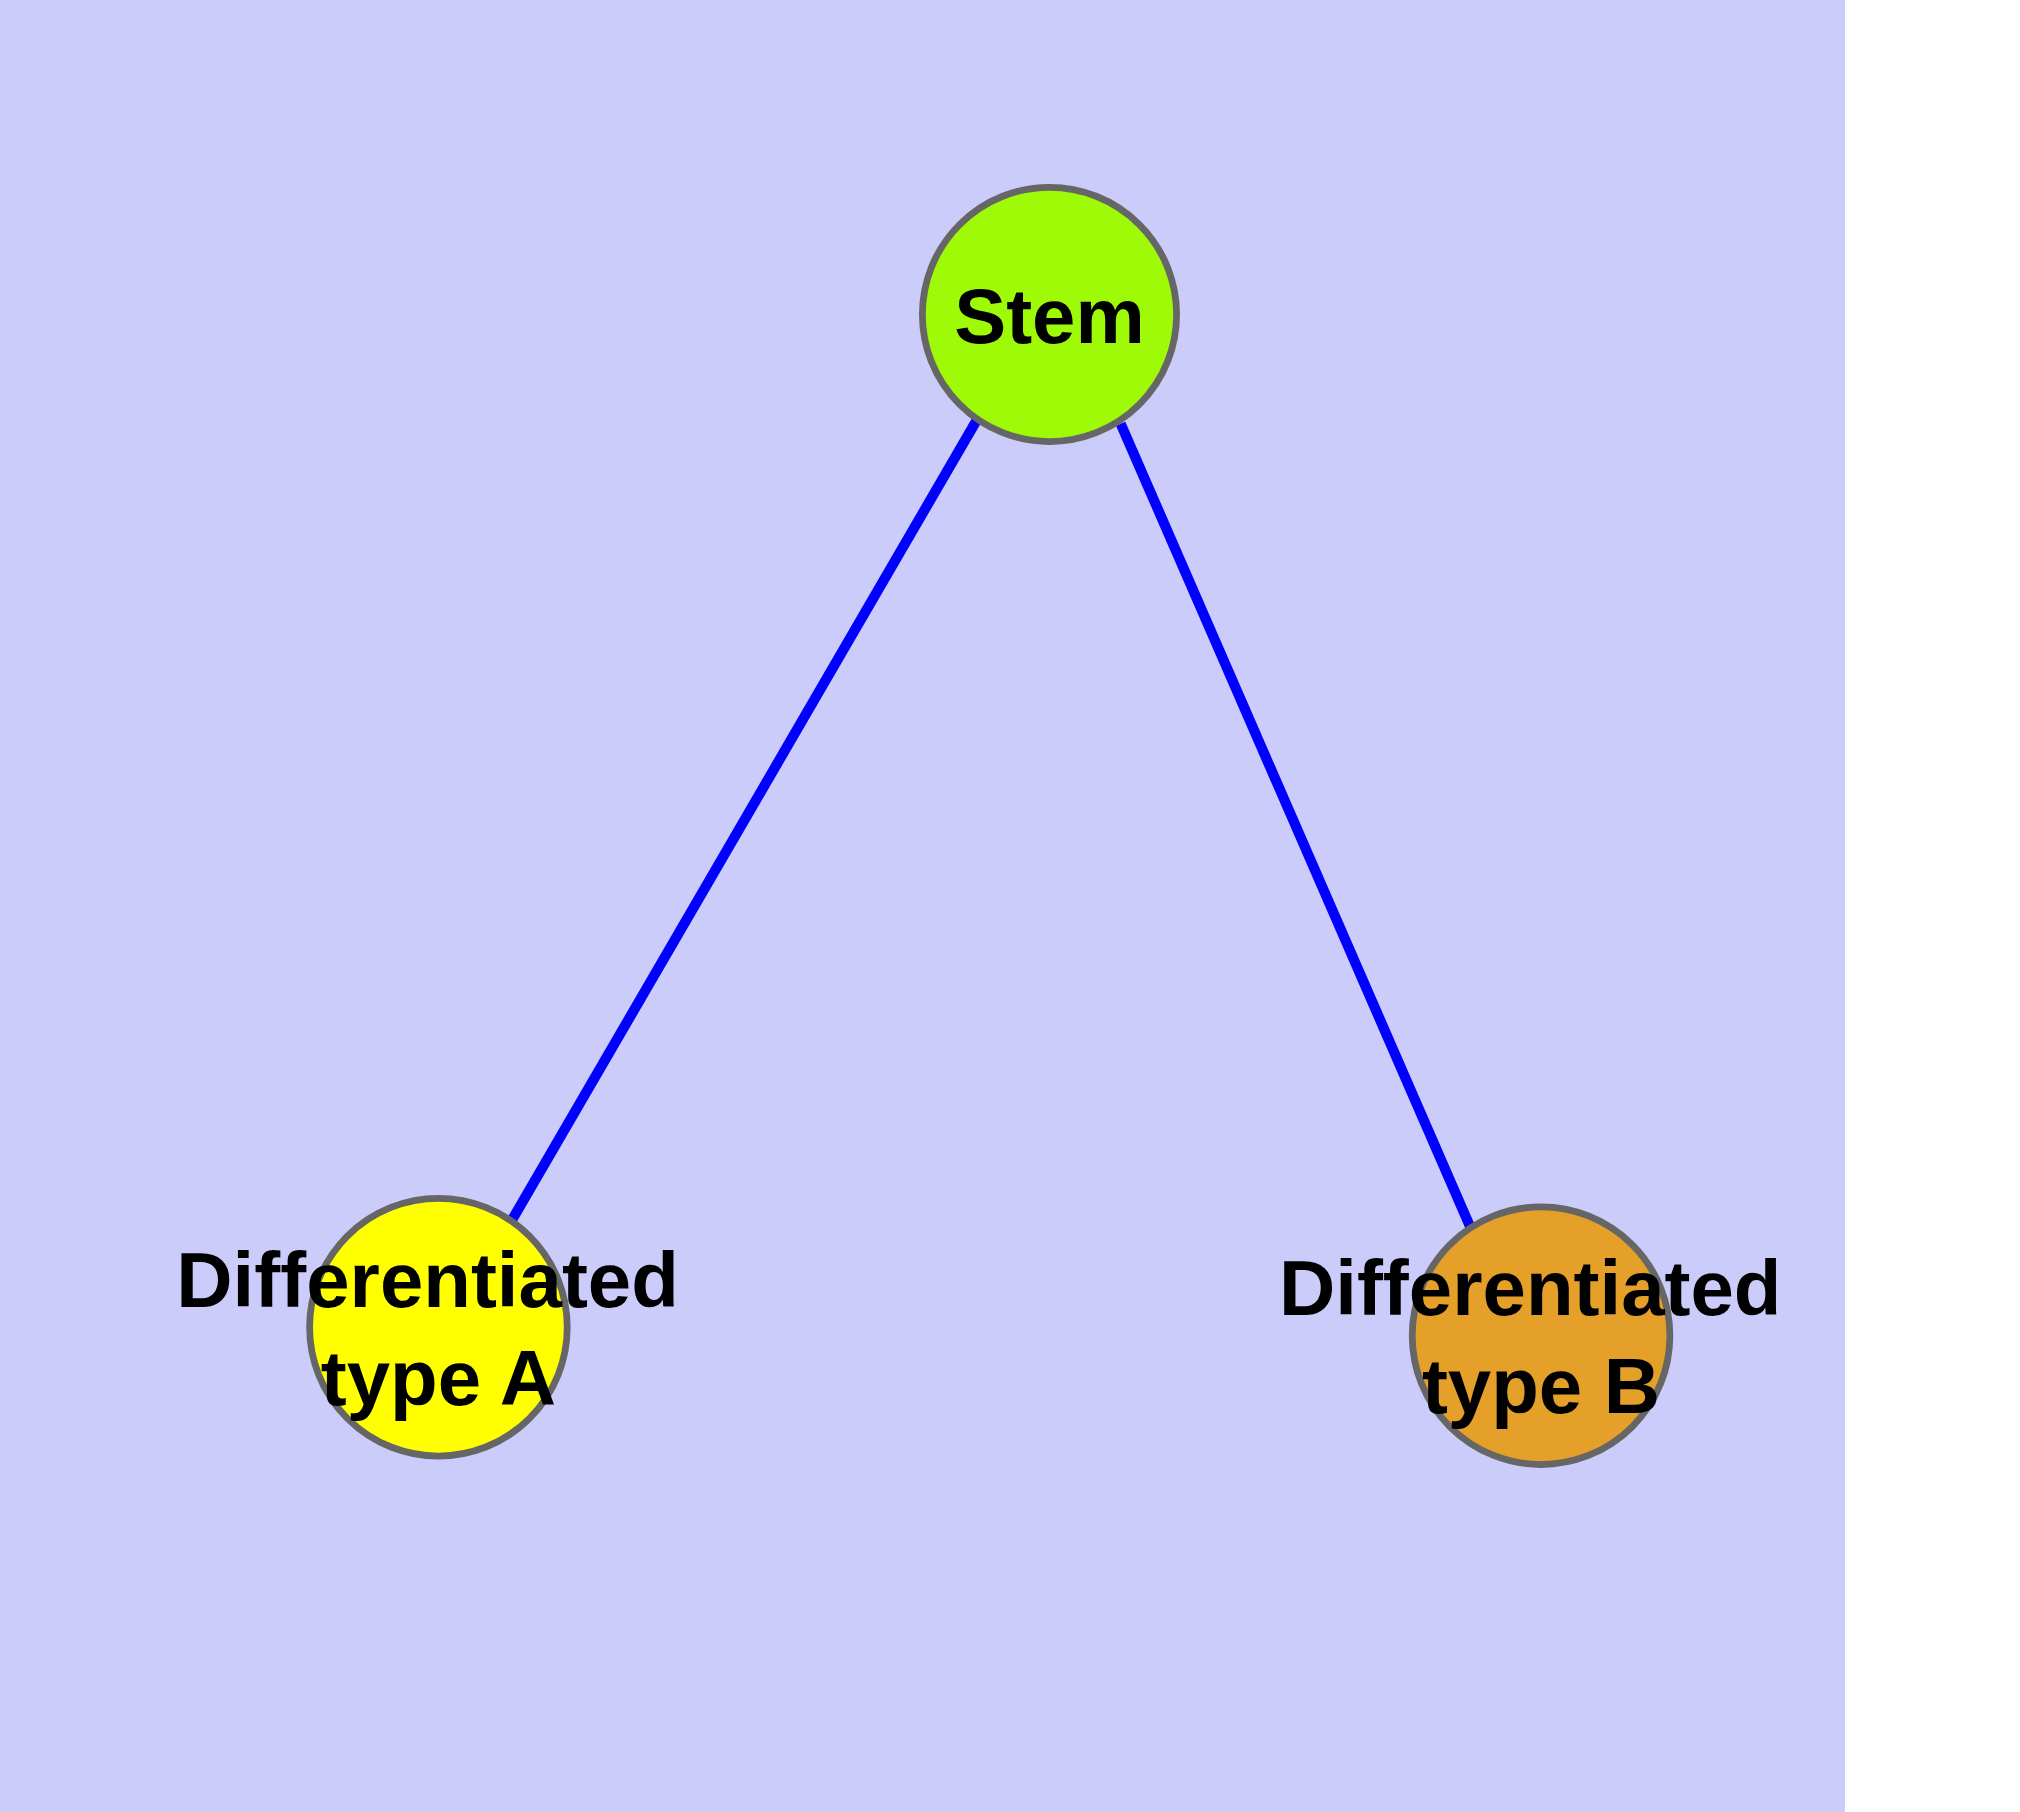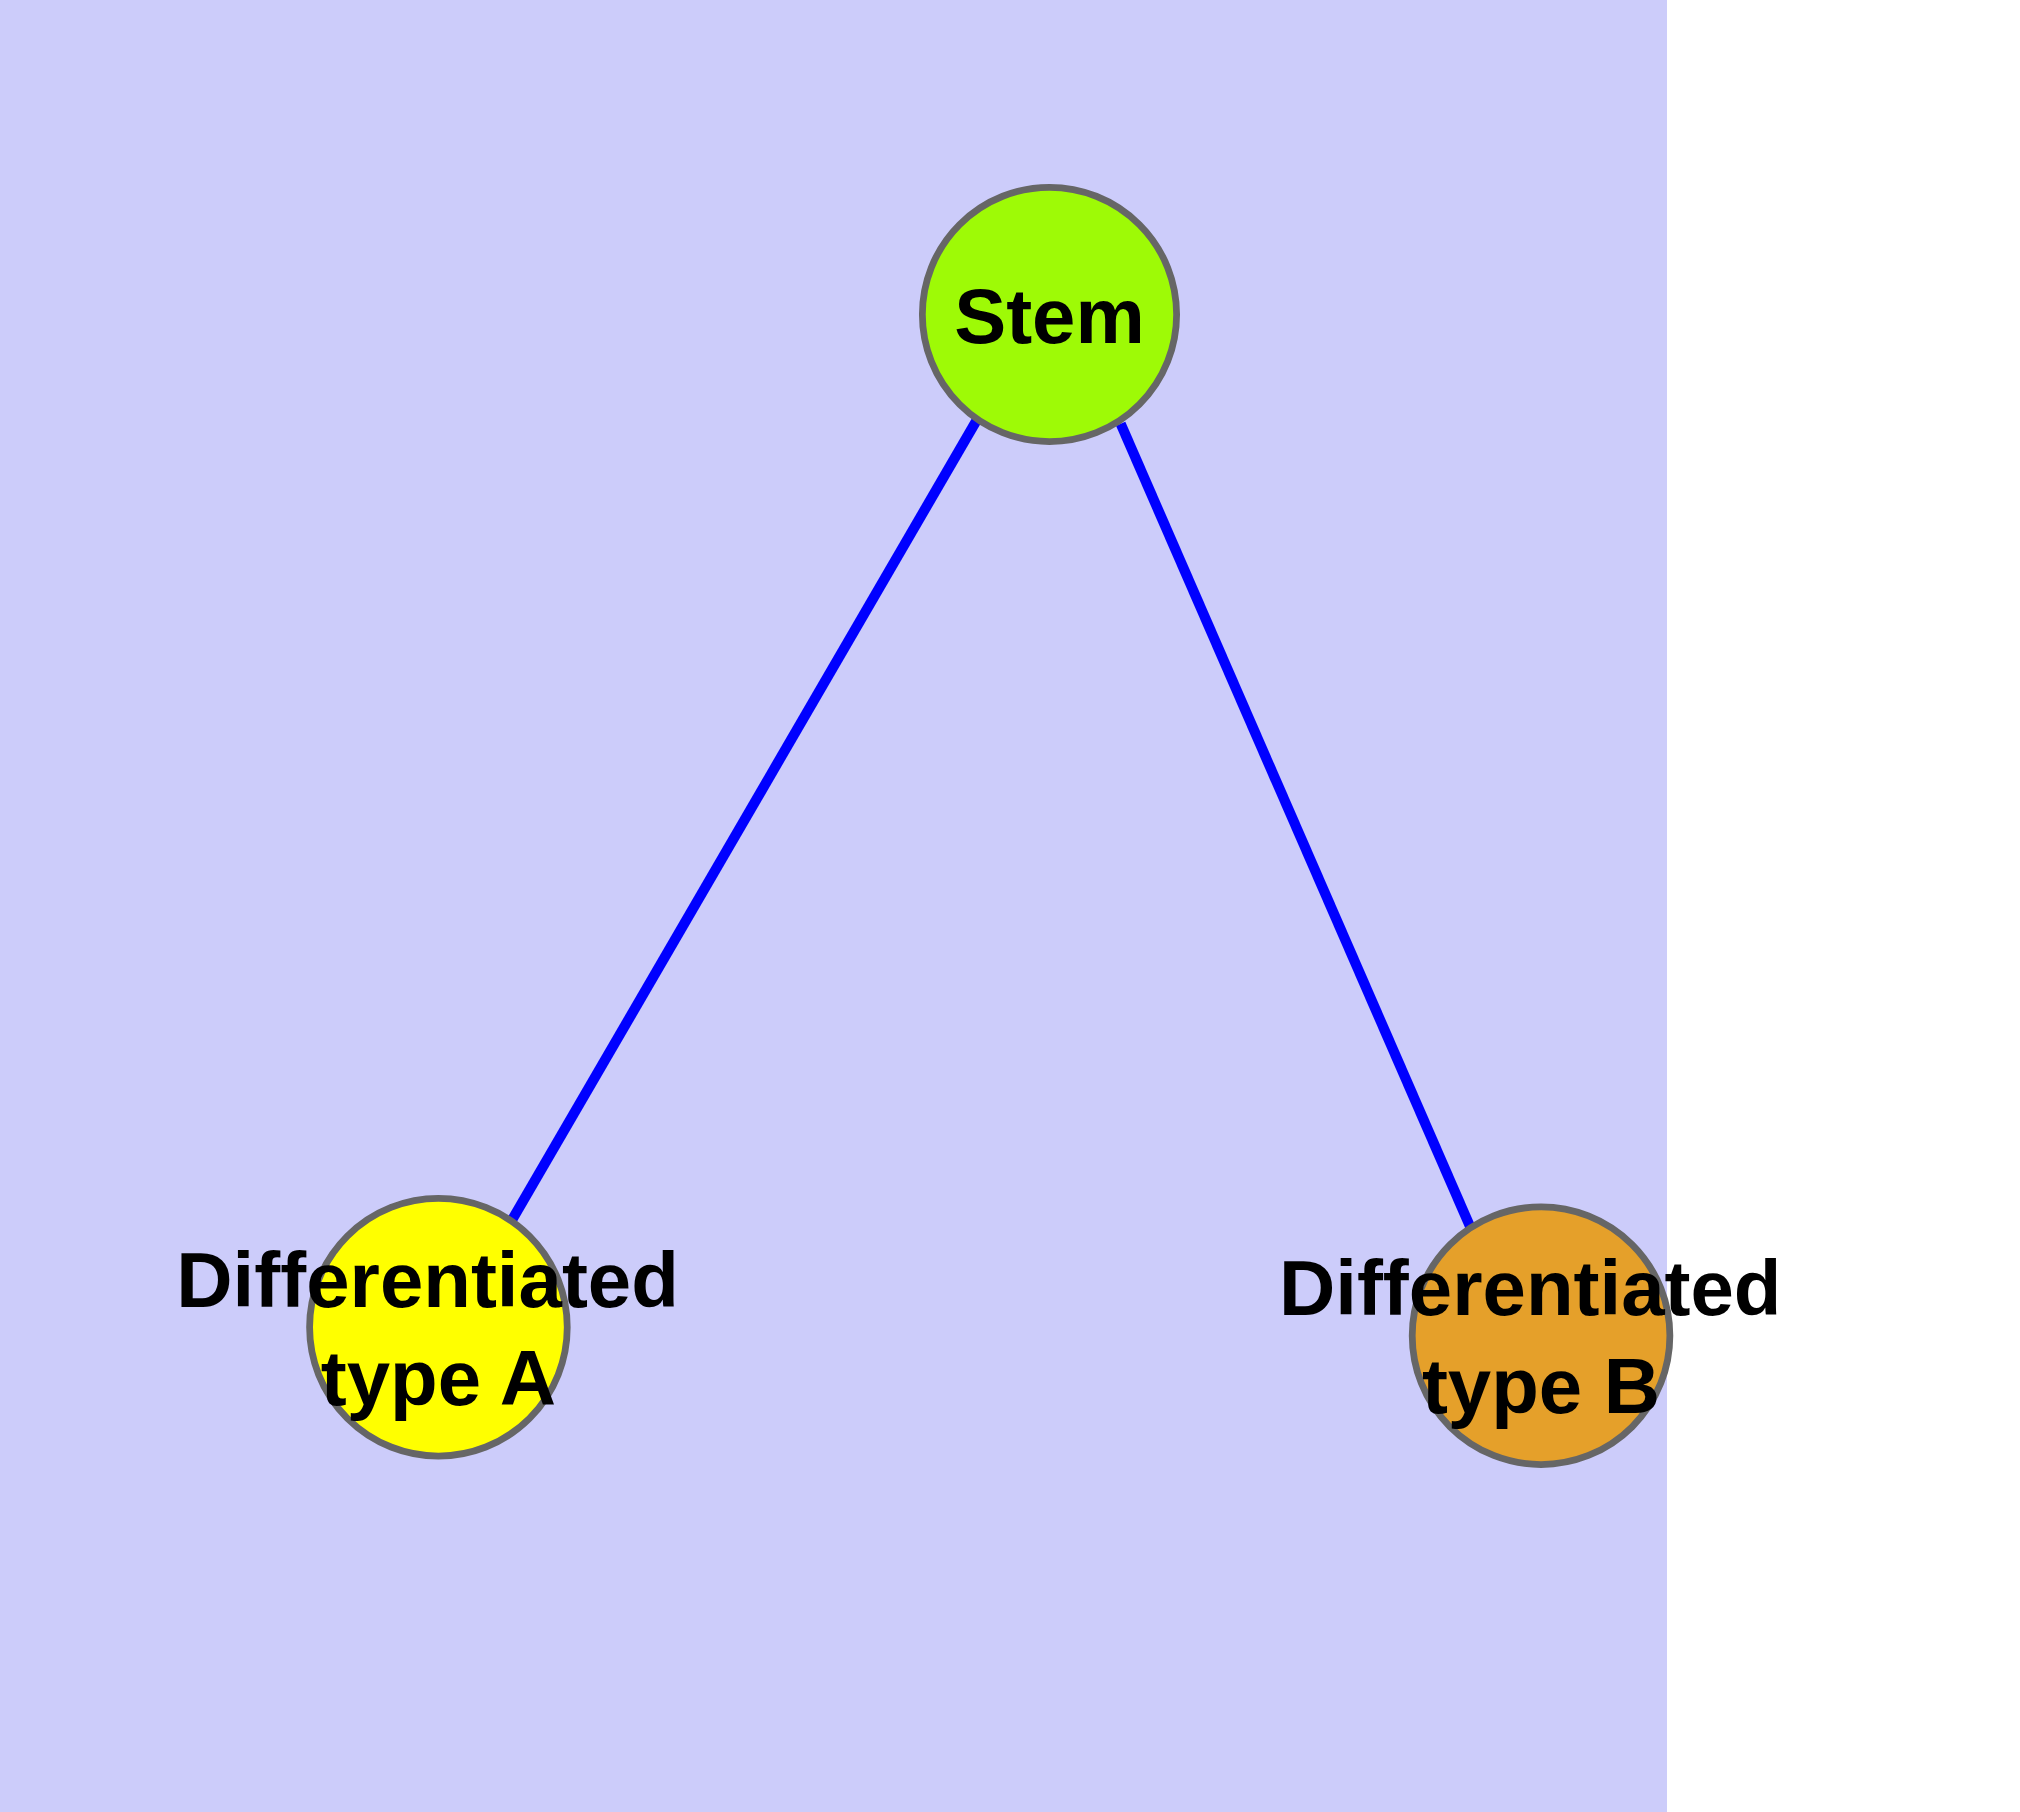--- a/index.html
+++ b/index.html
@@ -11,21 +11,21 @@
     width: 2021px;
     height: 1812px;
     overflow: hidden;
     font-family: "Liberation Sans", sans-serif;
   }
 
   #graph-canvas {
     position: absolute;
     left: 0;
     top: 0;
-    width: 1667px;
+    width: 1845px;
     height: 1812px;
     background: #ccccfa;
     text-align: right;
   }
 
   #graph-svg {
     position: absolute;
     left: 0;
     top: 0;
     width: 2021px;

